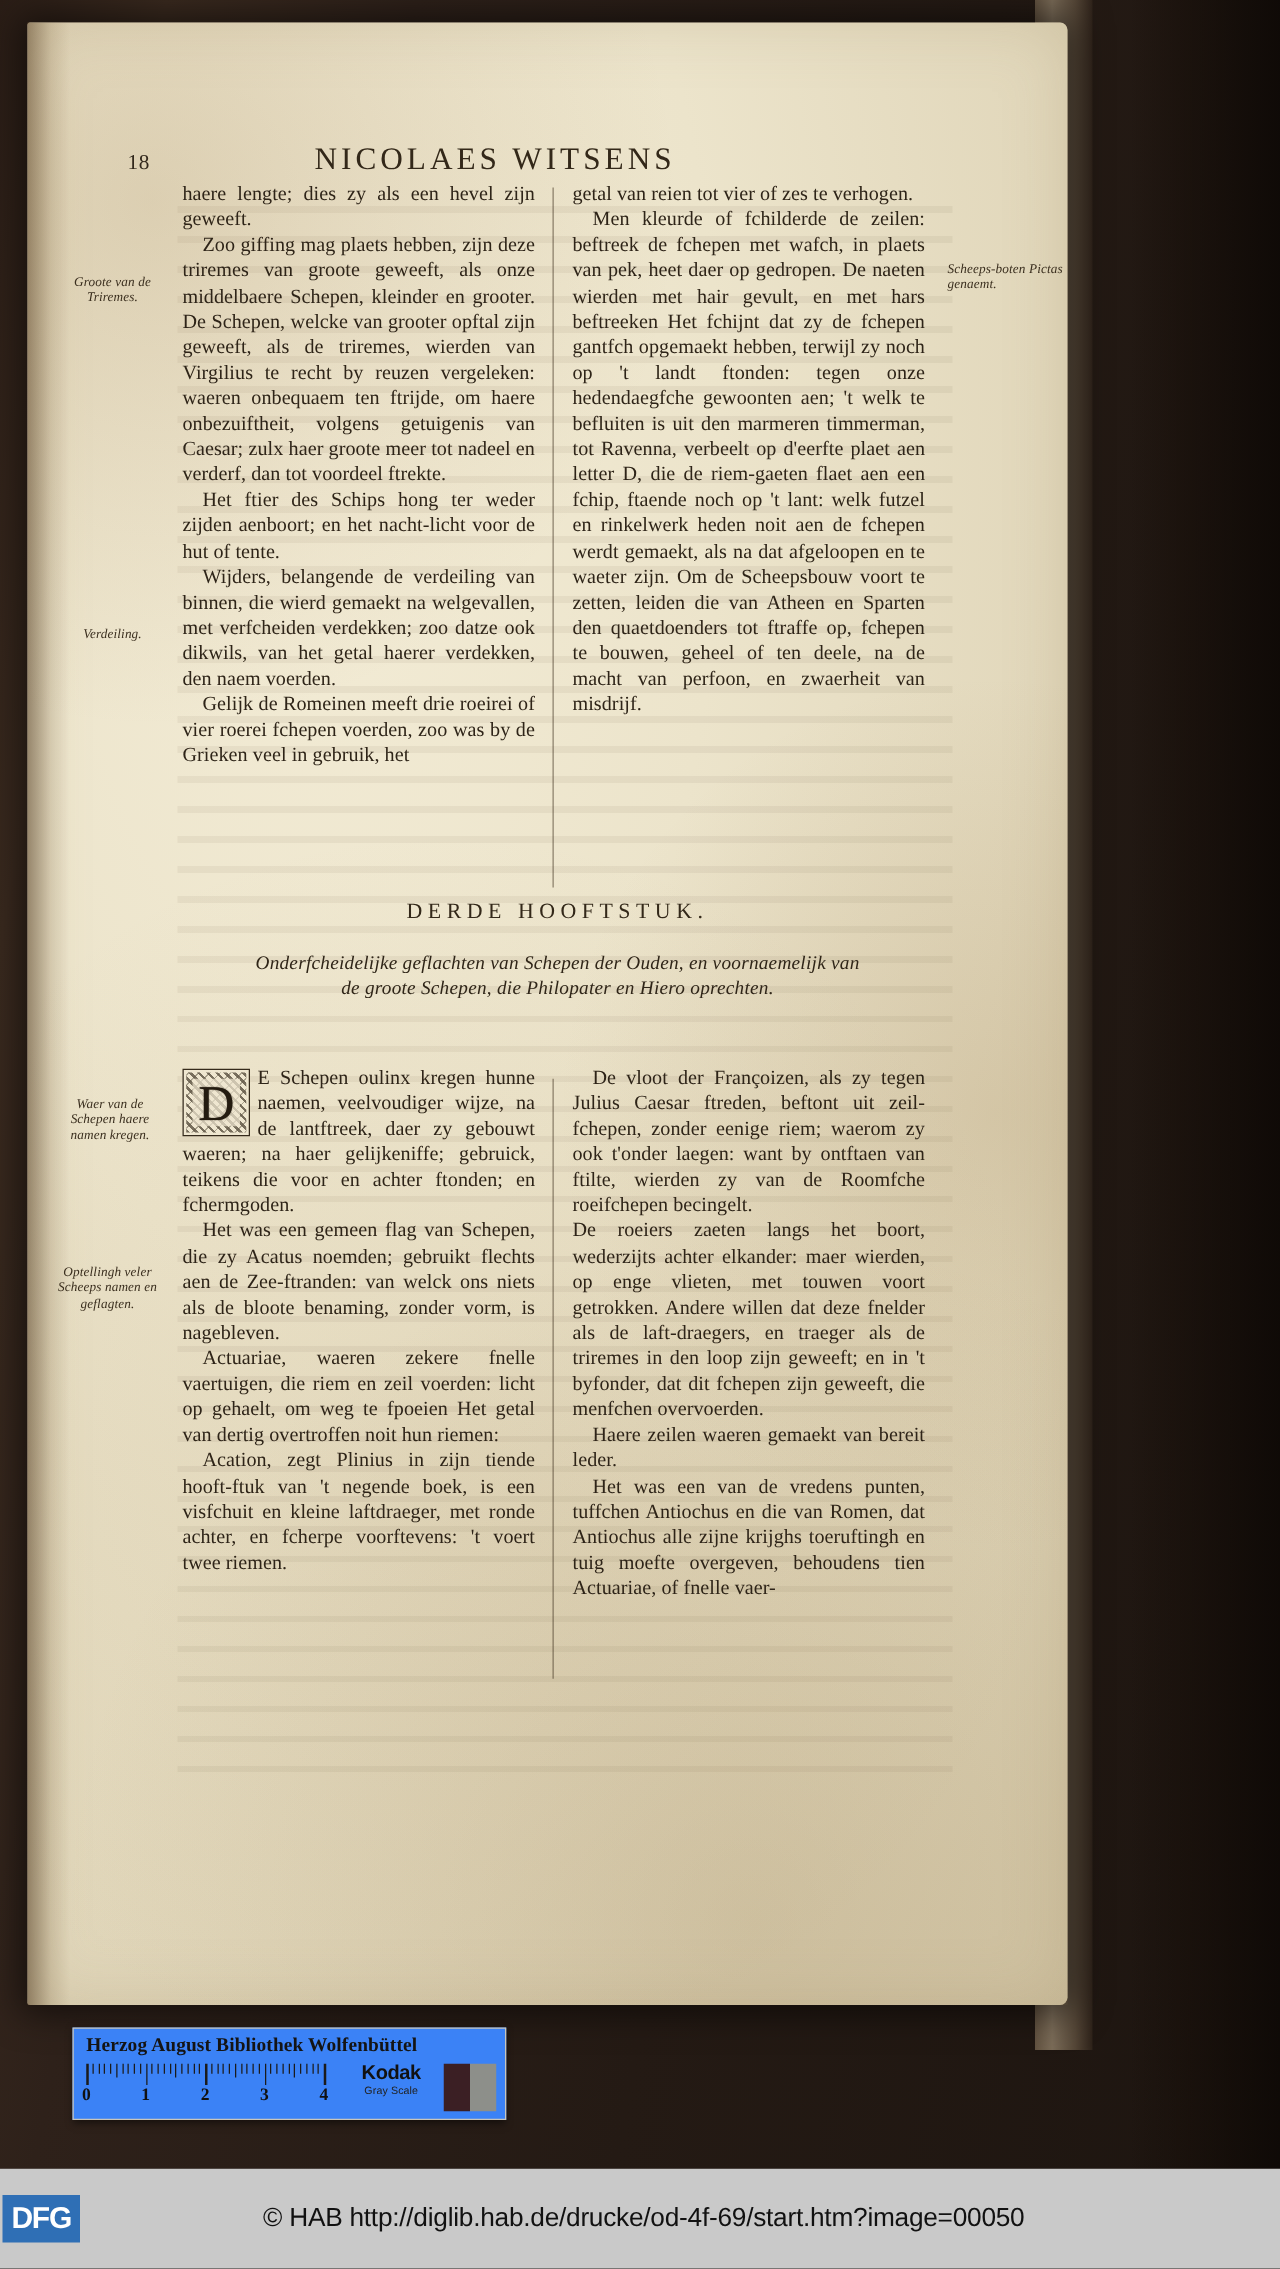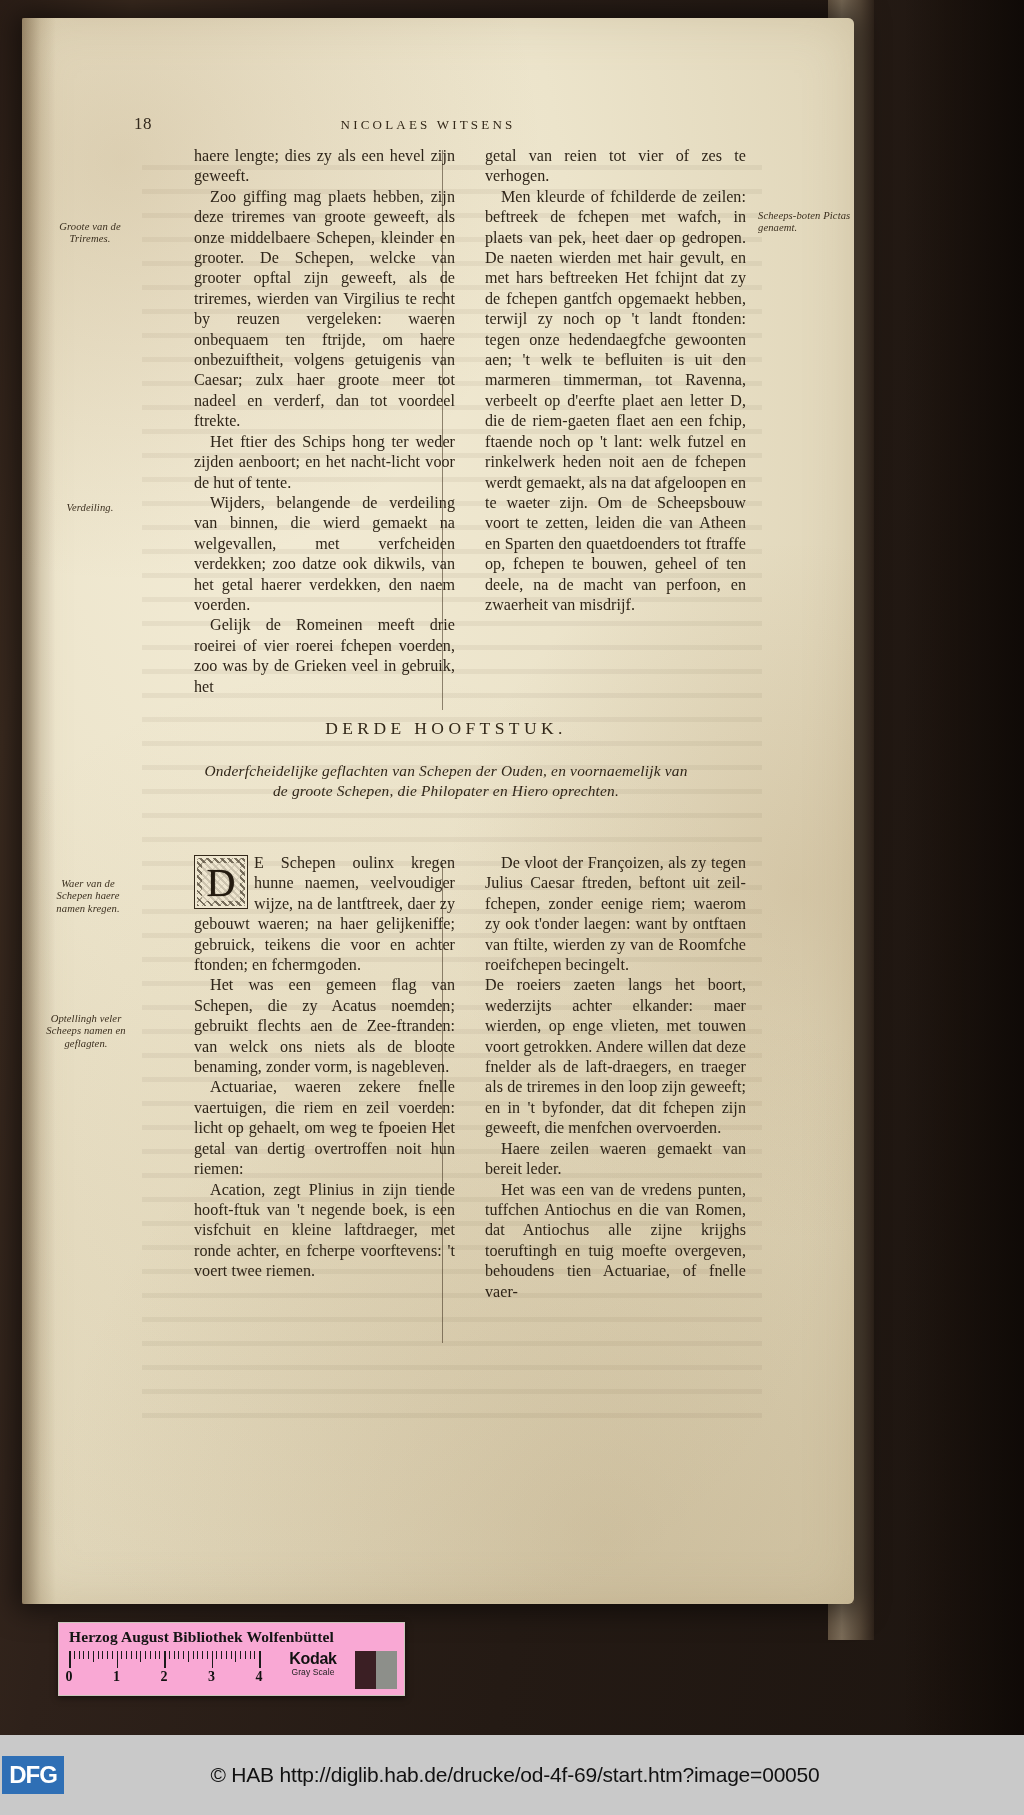--- a/index.html
+++ b/index.html
@@ -58,41 +58,41 @@
        0deg, rgba(60,40,20,.95) 0px, rgba(60,40,20,.95) 5px,
        rgba(0,0,0,0) 5px, rgba(0,0,0,0) 24px);
     filter:blur(.4px);
   }
 
   
   #print-area{position:absolute;left:0;top:0;width:832px;height:1586px;}
 
   
   #running-head{
-    position:absolute;left:112px;top:96px;width:600px;
+    position:absolute;left:80px;top:96px;width:600px;
     display:flex;align-items:baseline;
   }
   #folio-number{
     font-size:17px;letter-spacing:.5px;color:#32281c;
     font-family:"Liberation Serif", serif;
   }
   #head-title{
-    flex:1;text-align:center;font-size:13px;
+    flex:1;text-align:center;font-size:25px;
     letter-spacing:3.2px;color:#332819;
     font-variant:small-caps;
     padding-right:30px;
   }
 
   
   .cols{position:absolute;display:flex;}
   #upper-cols{left:124px;top:128px;width:600px;}
   #lower-cols{left:124px;top:835px;width:600px;}
 
   .col{width:282px;}
-  .col.left{padding-right:14px;margin-left:48px;}
+  .col.left{padding-right:14px;}
   .col.right{padding-left:16px;}
   #upper-rule{
     position:absolute;left:420px;top:132px;width:1px;height:560px;
     background:rgba(60,46,28,.55);
   }
   #lower-rule{
     position:absolute;left:420px;top:845px;width:1px;height:480px;
     background:rgba(60,46,28,.55);
   }
 
@@ -151,21 +151,21 @@
     display:flex;align-items:center;justify-content:center;
     font-size:40px;font-family:"Liberation Serif", serif;
     color:#241b10;text-shadow:0 0 1px #241b10;
     background:rgba(238,230,208,.72);
     margin:7px;
   }
 
   
   #target-card{
     position:absolute;left:58px;top:1622px;width:345px;height:72px;
-    background:#f9a8d4;border:1px solid #c9c6bb;
+    background:#3b82f6;border:1px solid #c9c6bb;
     box-shadow:0 2px 6px rgba(0,0,0,.5);
   }
   #card-title{
     position:absolute;left:10px;top:5px;
     font-family:"Liberation Serif", serif;
     font-weight:bold;font-size:15.5px;color:#141414;letter-spacing:.1px;
   }
   #ruler{position:absolute;left:10px;top:28px;width:190px;height:40px;}
   #ruler .ticks{position:absolute;left:0;top:0;width:190px;height:17px;}
   #ruler .tick{position:absolute;top:0;width:1px;background:#1b1b1b;}

